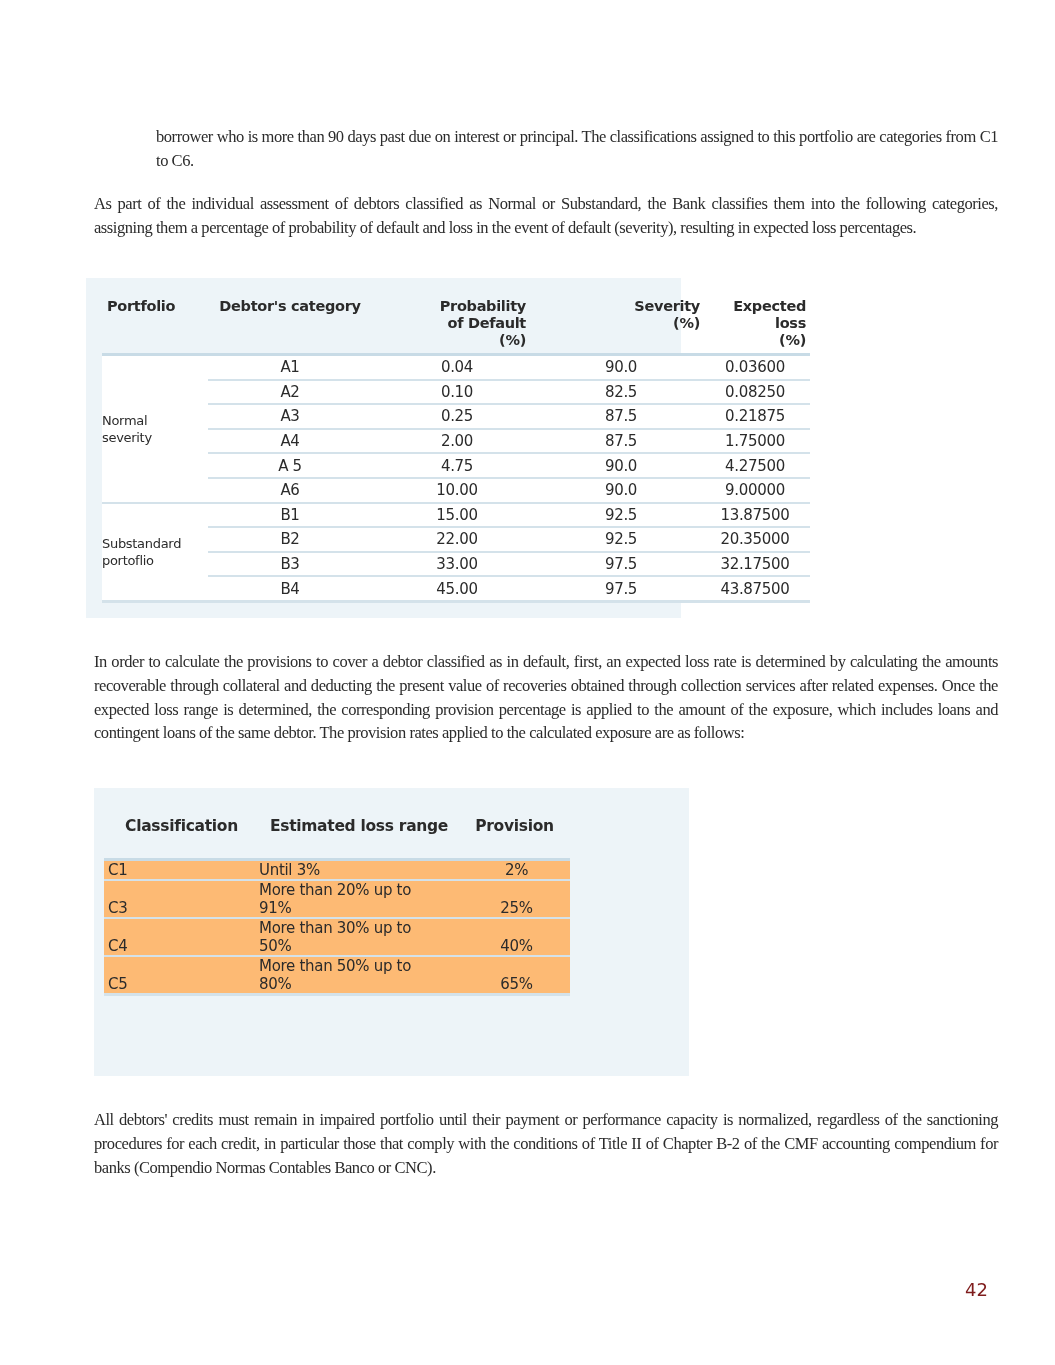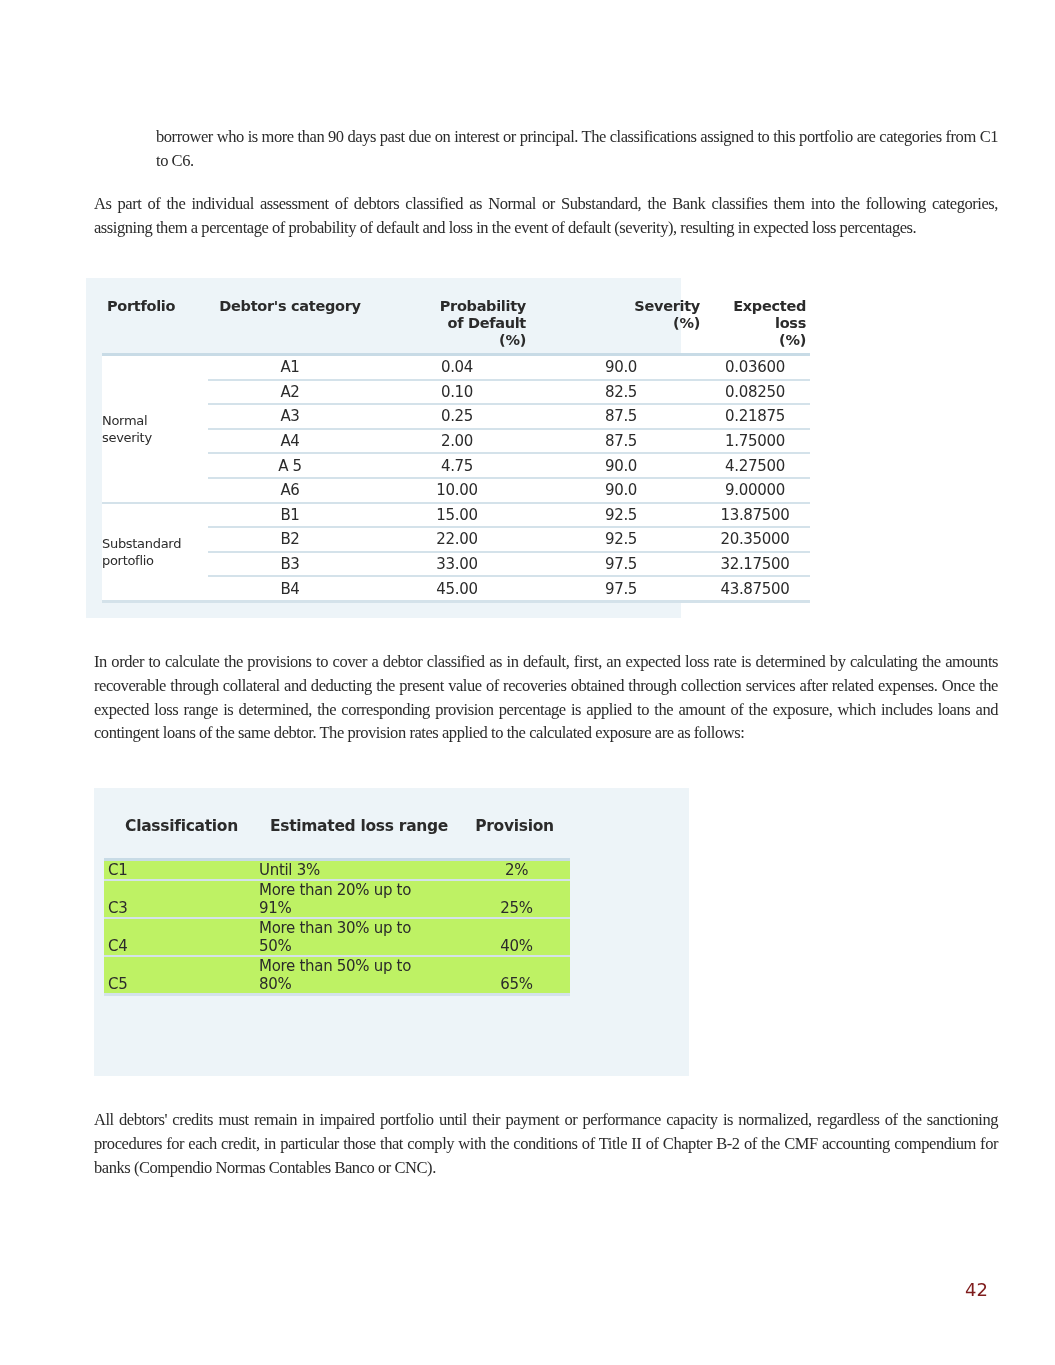--- a/index.html
+++ b/index.html
@@ -30,21 +30,21 @@
     #t1 tbody tr:last-child td { border-bottom: 3px solid #d4e2ea; }
     .c-center { text-align: center; }
     .c-right { text-align: right; }
     .c-left { text-align: left; }
 
     
     #t2wrap { left: 94px; top: 788px; width: 595px; height: 288px; }
     #t2 { position: absolute; left: 10px; top: 30px; width: 466px; }
     #t2 thead tr { border-bottom: 3px solid #c8dbe6; }
     #t2 th { padding: 0; height: 40px; vertical-align: top; font-size: 15.5px; }
-    #t2 td { background: #bef264; padding: 0 0 0 4px; border-bottom: 2px solid #d4e2ea; vertical-align: bottom; }
+    #t2 td { background: #fdba74; padding: 0 0 0 4px; border-bottom: 2px solid #d4e2ea; vertical-align: bottom; }
     #t2 td.range { padding-left: 0; }
     #t2 tbody tr:last-child td { border-bottom: 3px solid #d4e2ea; }
     .page-num {
       position: absolute; left: 965px; top: 1279px; font-size: 18px; color: #7f1d1d;
     }
   </style>
 </head>
 <body>
 
 <p class="para indent" style="top:117px;">borrower who is more than 90 days past due on interest or principal. The classifications assigned to this portfolio are categories from C1 to C6.</p>

